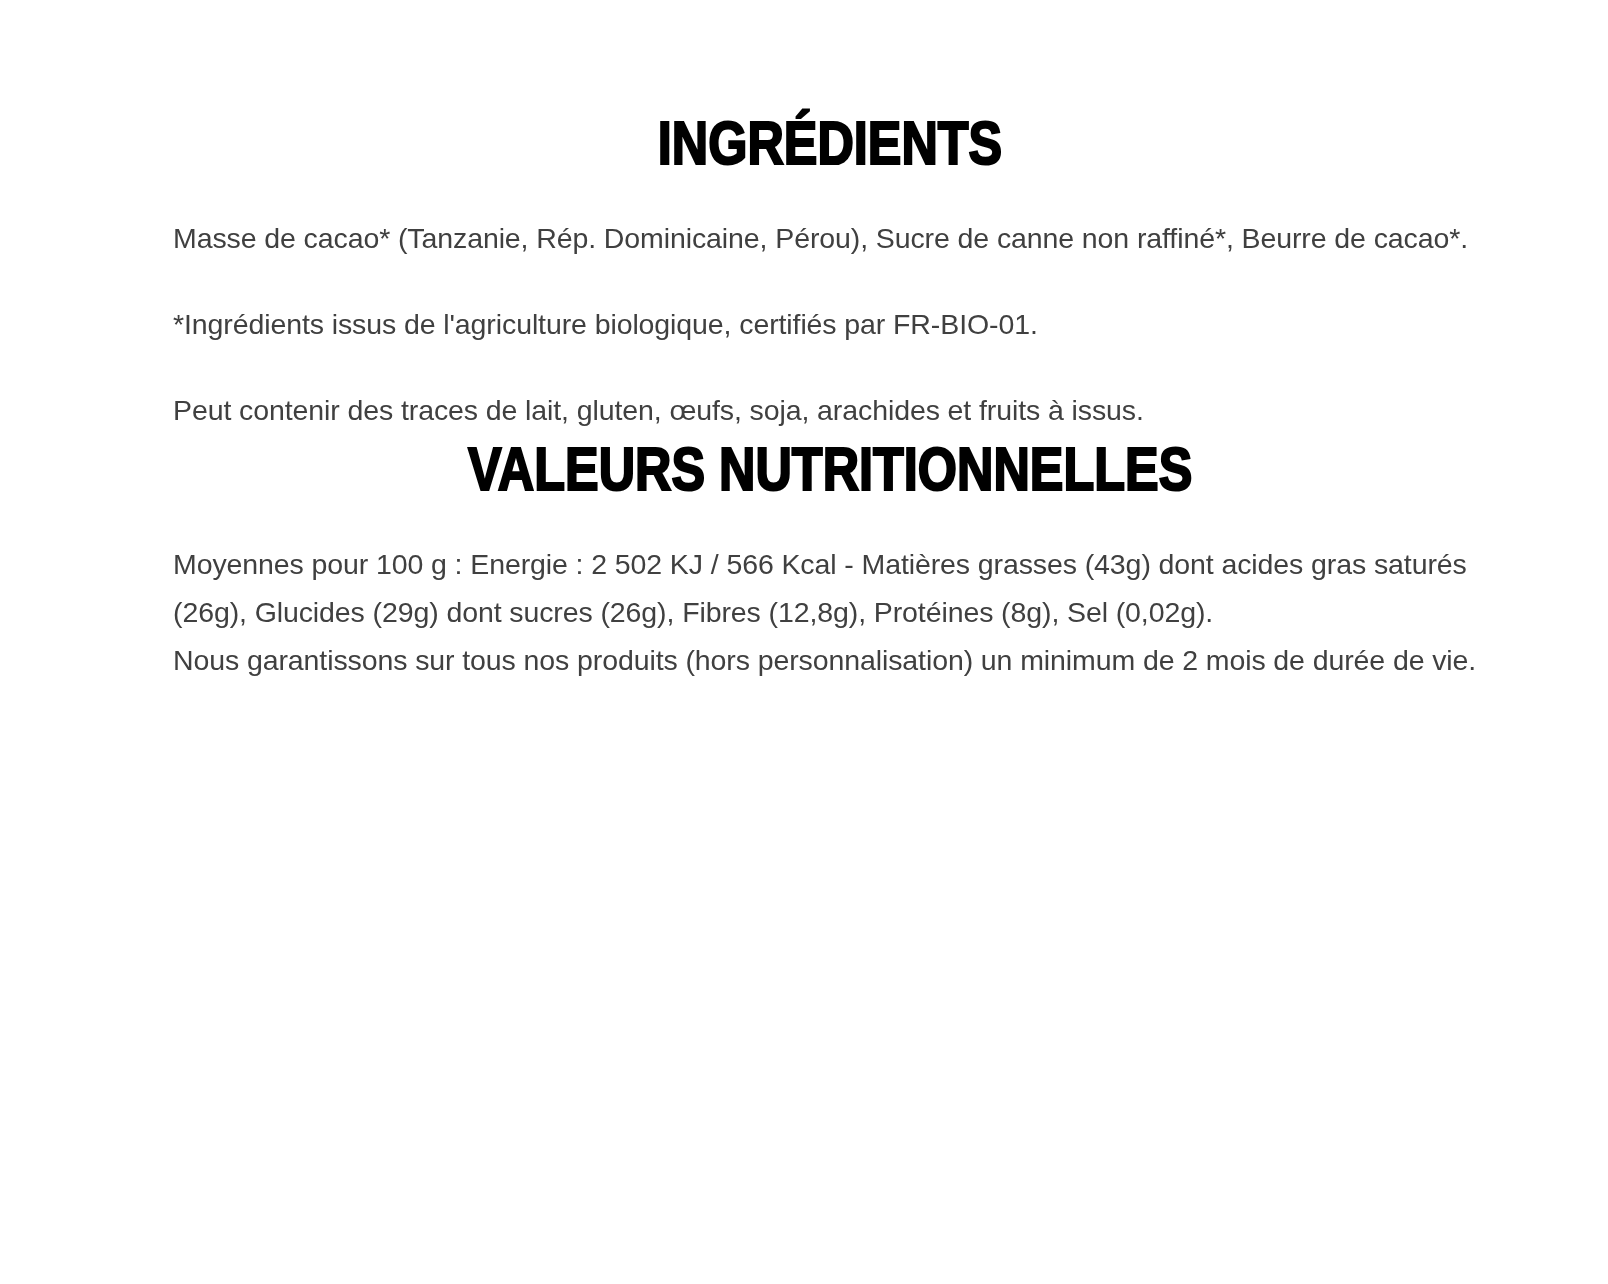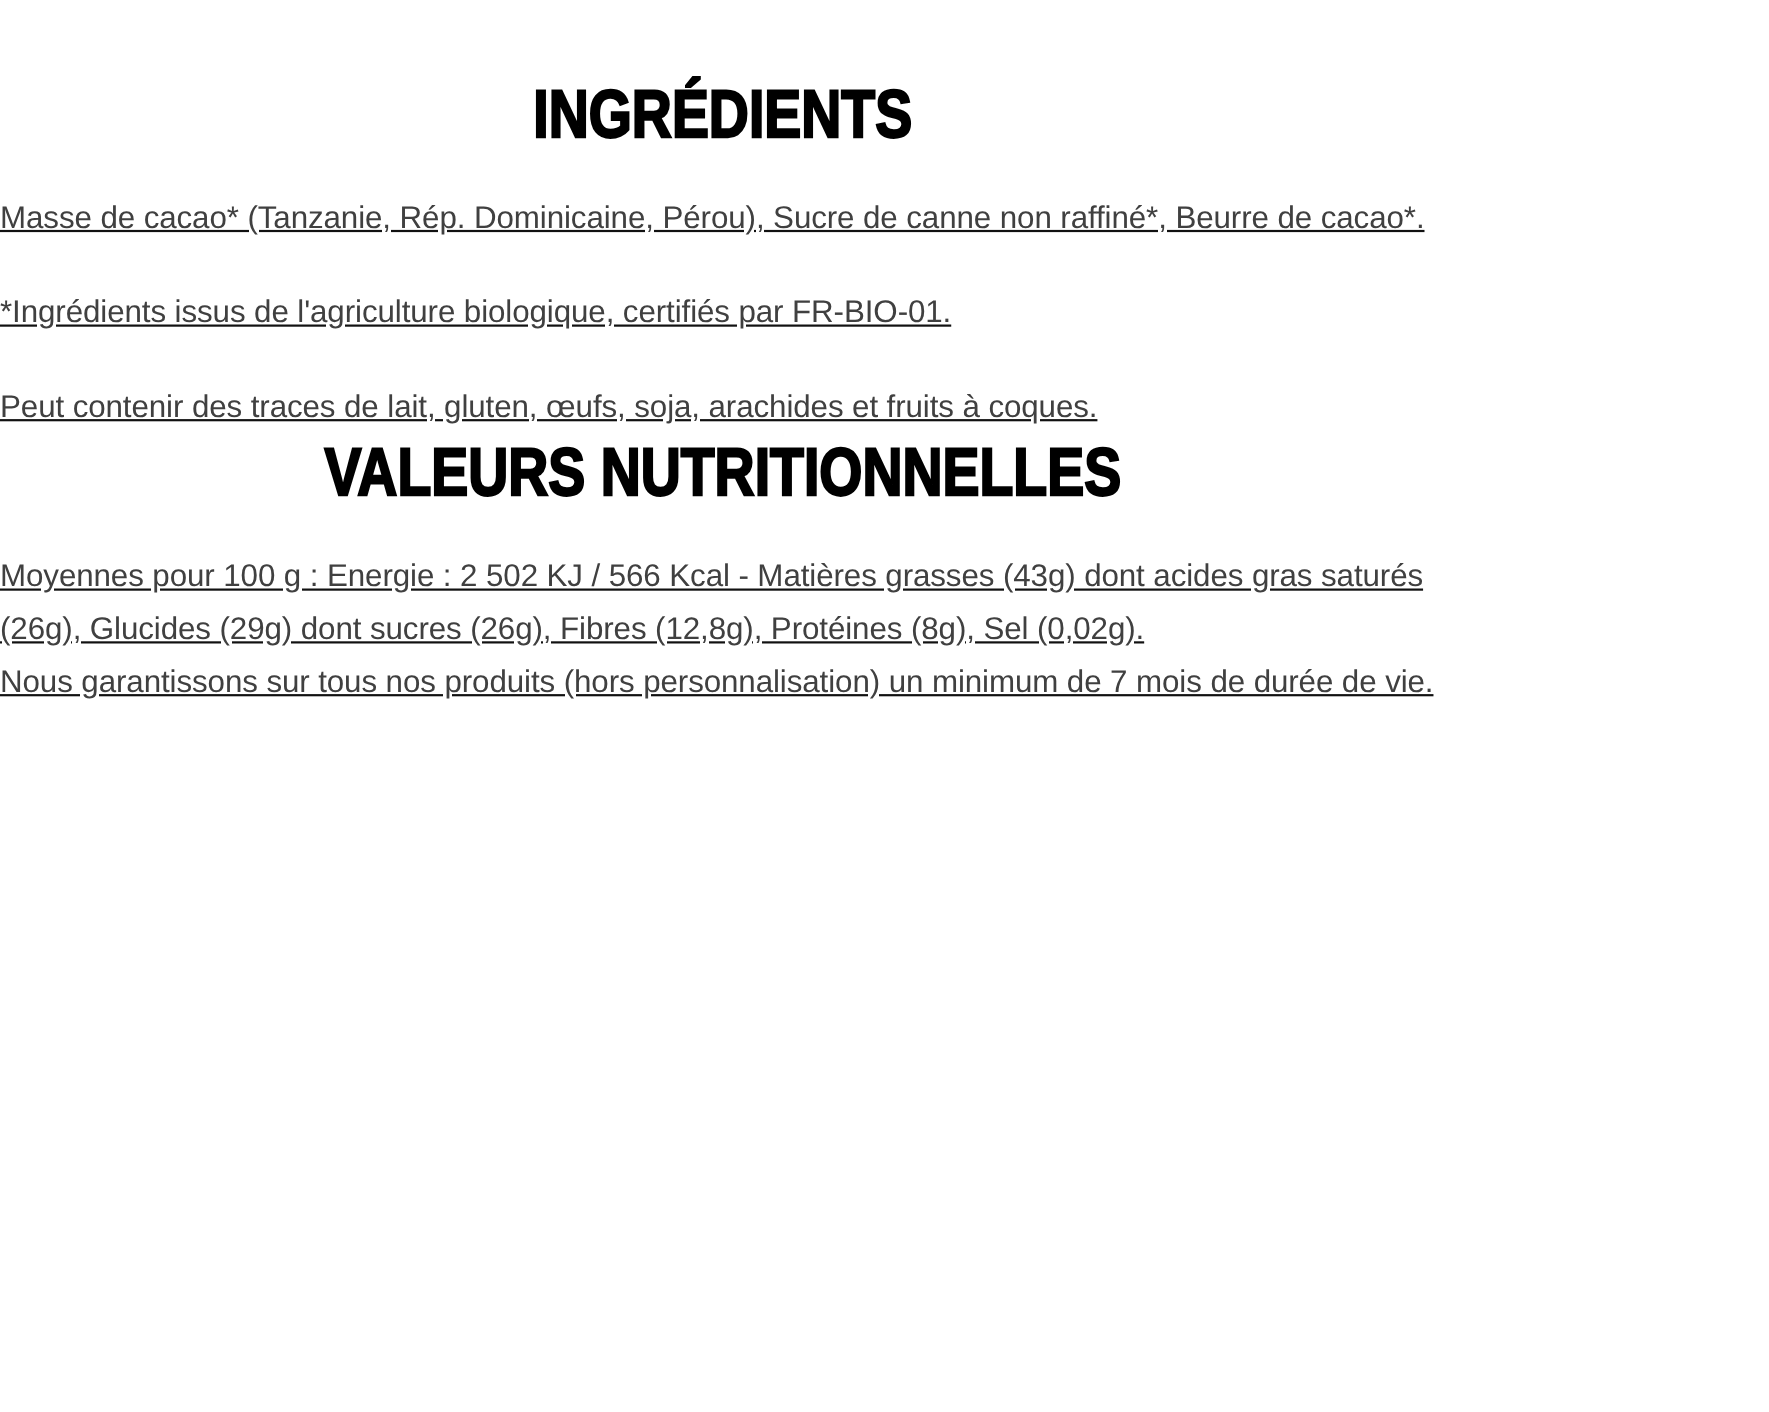--- a/index.html
+++ b/index.html
@@ -10,22 +10,22 @@
   body {
     width: 1608px;
     height: 1284px;
     font-family: "Liberation Sans", sans-serif;
     color: #111111;
     overflow: hidden;
   }
   .page {
     box-sizing: border-box;
     width: 1314px;
-    padding-top: 68px;
-    text-decoration: underline;
+    margin-left: 173px;
+    padding-top: 108px;
   }
   .heading {
     margin: 74px 0 34px 0;
     text-align: center;
     font-size: 60px;
     line-height: 72px;
     font-weight: 700;
     color: #000000;
     letter-spacing: 0px;
     white-space: nowrap;
@@ -56,27 +56,27 @@
 <body>
 
 <main class="page">
 
   <section>
     <h2 class="heading">
       <span class="squeeze">INGRÉDIENTS</span>
     </h2>
     <p class="body-text">Masse de cacao* (Tanzanie, Rép. Dominicaine, Pérou), Sucre de canne non raffiné*, Beurre de cacao*.</p>
     <p class="body-text">*Ingrédients issus de l'agriculture biologique, certifiés par FR-BIO-01.</p>
-    <p class="body-text">Peut contenir des traces de lait, gluten, œufs, soja, arachides et fruits à coques.</p>
+    <p class="body-text">Peut contenir des traces de lait, gluten, œufs, soja, arachides et fruits à issus.</p>
   </section>
 
   <section>
     <h2 class="heading">
       <span class="squeeze">VALEURS NUTRITIONNELLES</span>
     </h2>
     <p class="body-text">Moyennes pour 100 g : Energie : 2 502 KJ / 566 Kcal - Matières grasses (43g) dont acides gras saturés (26g), Glucides (29g) dont sucres (26g), Fibres (12,8g), Protéines (8g), Sel (0,02g).</p>
   </section>
 
   <section>
-    <p class="body-text">Nous garantissons sur tous nos produits (hors personnalisation) un minimum de 7 mois de durée de vie.</p>
+    <p class="body-text">Nous garantissons sur tous nos produits (hors personnalisation) un minimum de 2 mois de durée de vie.</p>
   </section>
 
 </main>
 
 </body></html>

